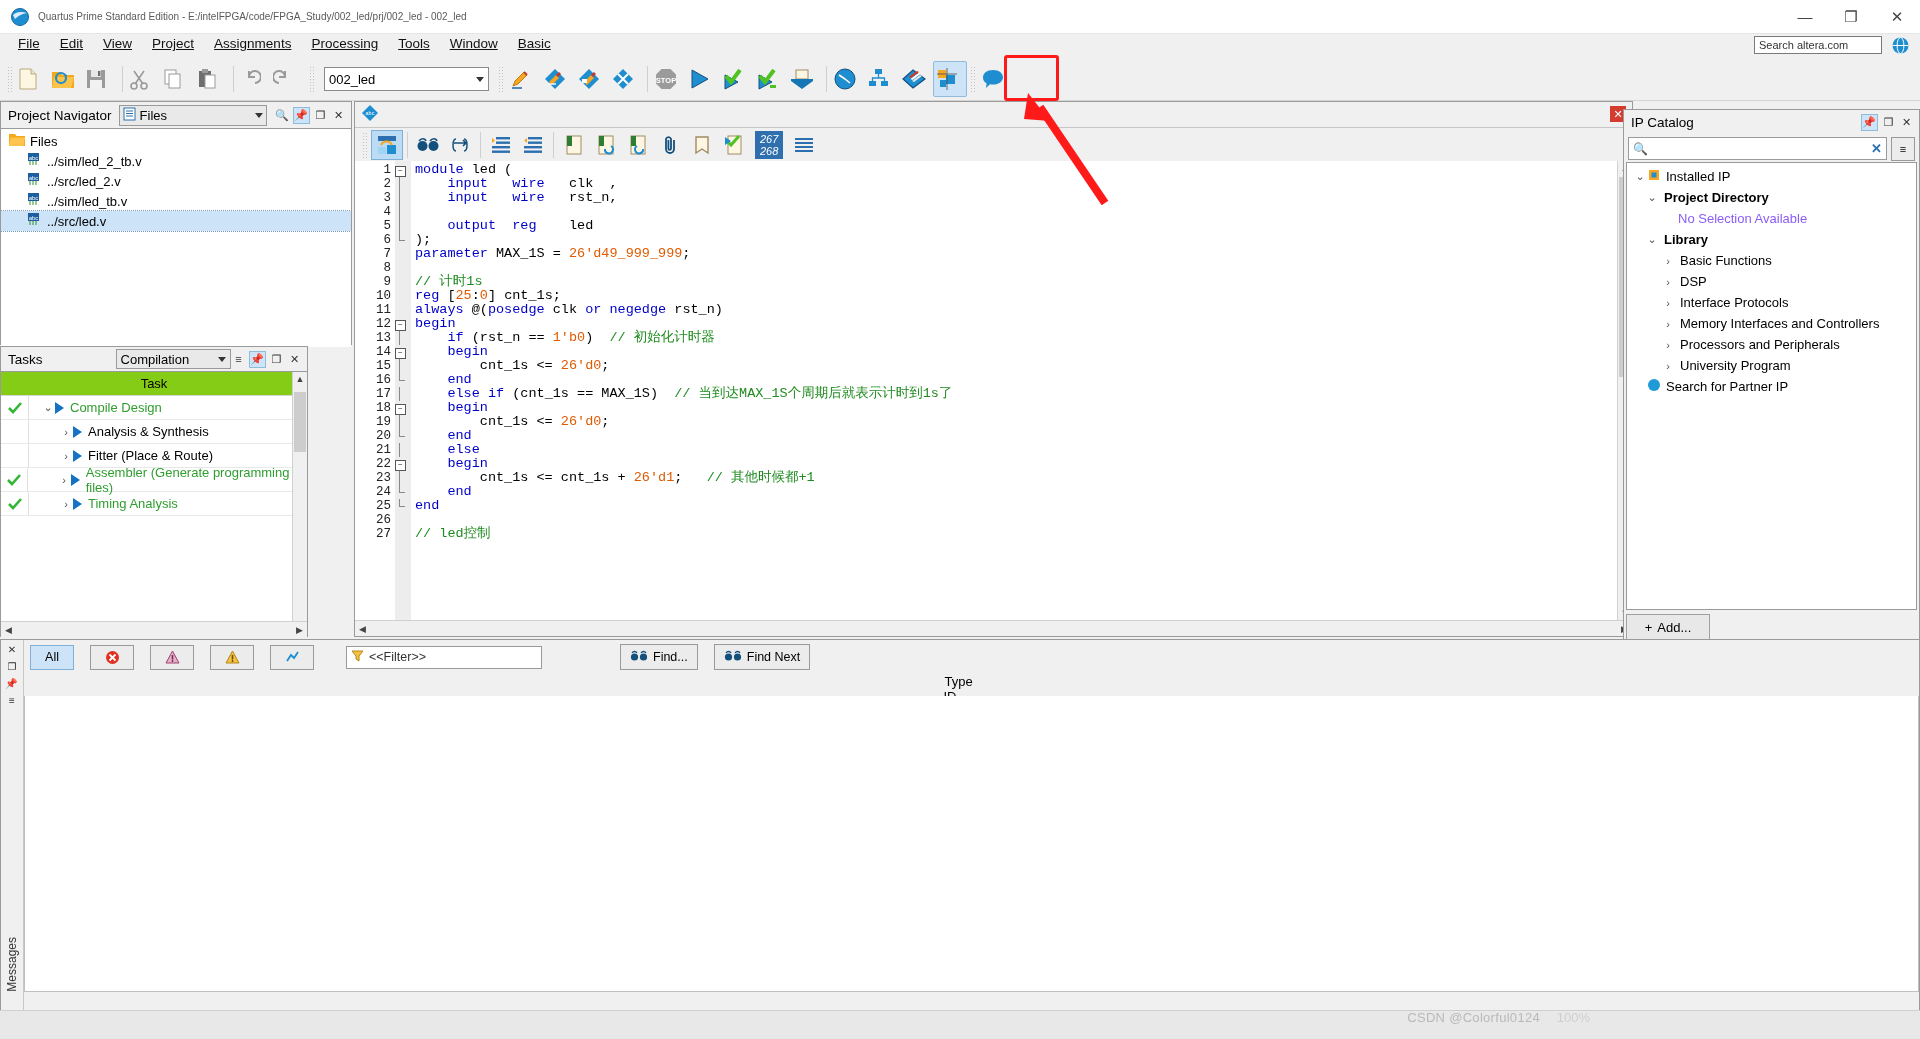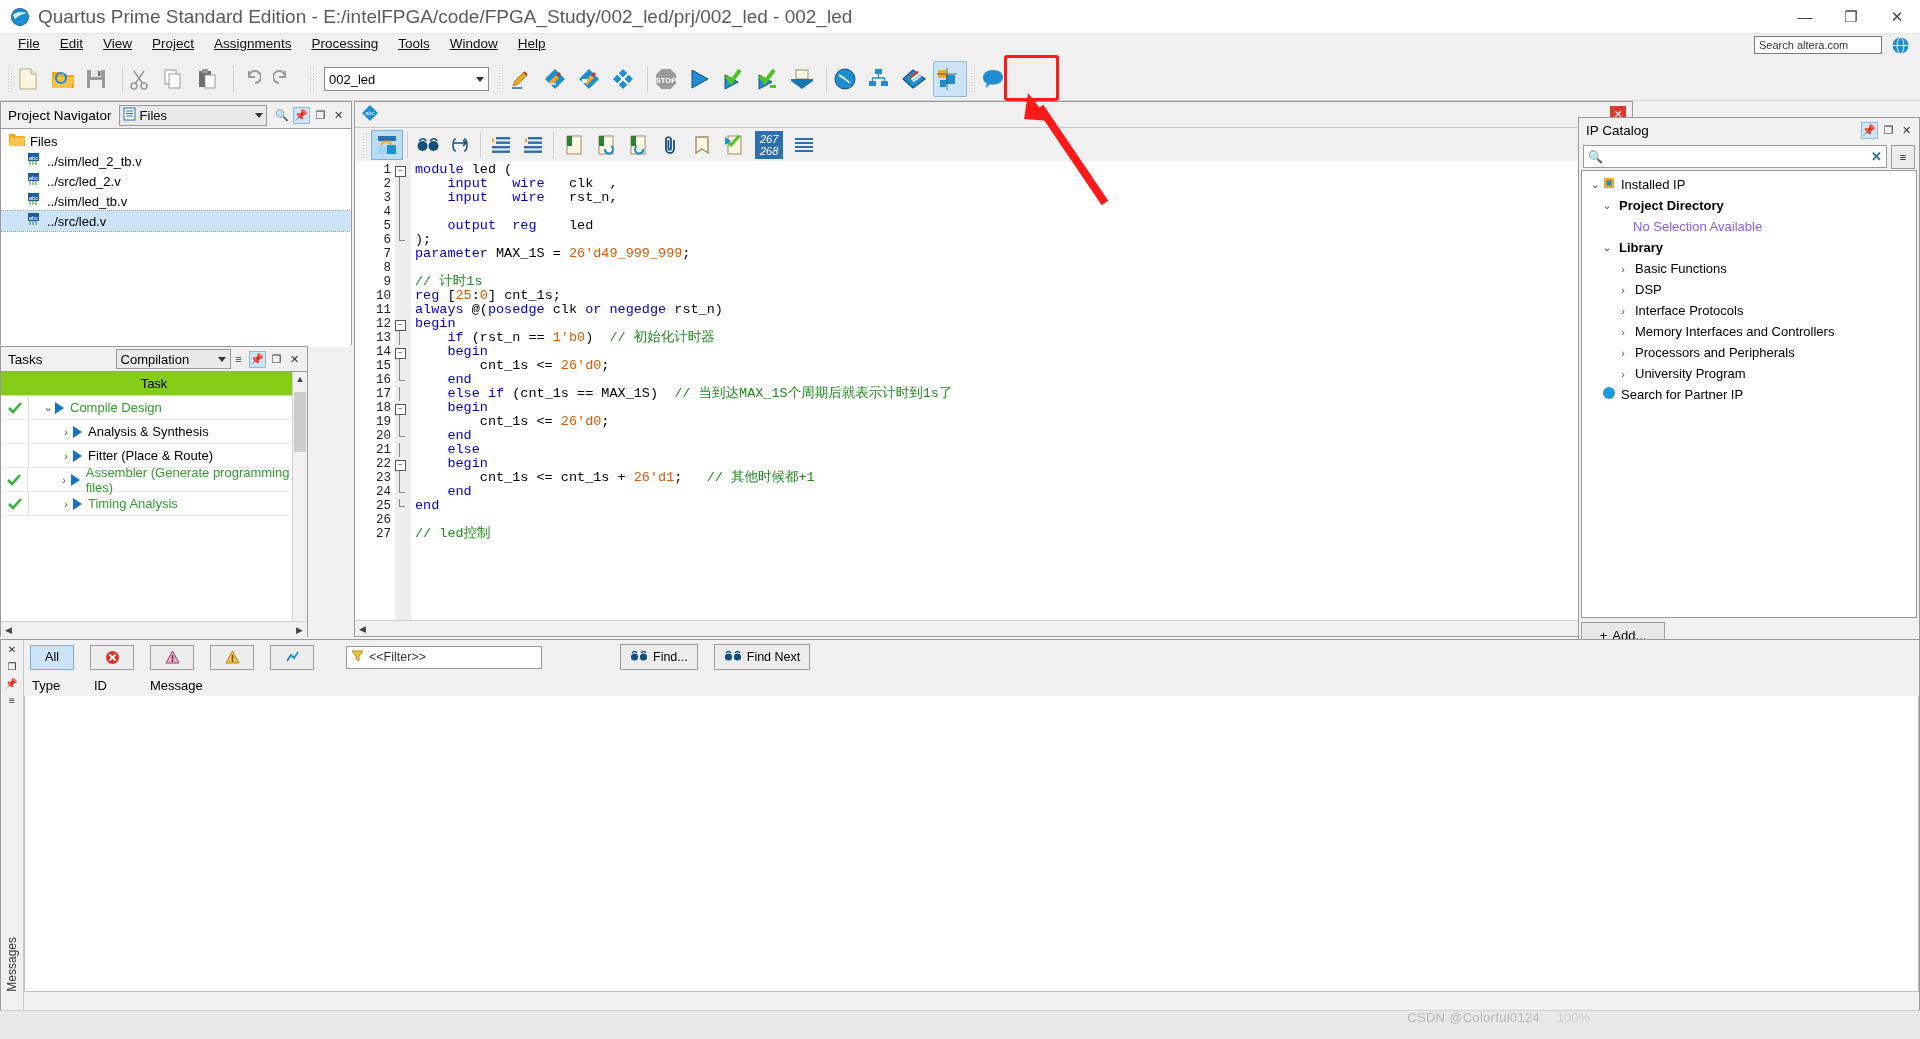--- a/index.html
+++ b/index.html
@@ -8,21 +8,21 @@
     font-family:"Liberation Sans", sans-serif;
     font-size:13px; color:#000; background:#f0f0f0;
     overflow:hidden; position:relative;
   }
   .app { position:relative; width:1920px; height:1039px; background:#f0f0f0; }
 
   
   .titlebar { height:33px; background:#ffffff; display:flex; align-items:center;
               border-bottom:1px solid #e5e5e5; position:relative; }
   .title-logo { width:20px; height:20px; margin:0 8px 0 10px; flex:none; }
-  .title-text { font-size:19px; color:#5a5a5a; white-space:nowrap; }
+  .title-text { font-size:10px; color:#5a5a5a; white-space:nowrap; }
   .win-btns { position:absolute; right:0; top:0; height:33px; display:flex; }
   .win-btn { width:46px; height:33px; display:flex; align-items:center; justify-content:center;
              color:#444; font-size:15px; }
 
   
   .menubar { height:24px; background:#f0f0f0; display:flex; align-items:flex-start;
              padding-left:8px; position:relative; }
   .menu-item { padding:2px 10px; font-size:13.5px; color:#111; }
   .menu-item u { text-decoration:underline; }
   .search-altera { position:absolute; right:38px; top:2px; width:128px; height:18px;
@@ -133,21 +133,21 @@
   .cmt { color:#1f8b1f; }
   .pl { color:#000; }
   .fold { display:inline-block; width:9px; height:9px; border:1px solid #555; background:#fff;
           font-size:8px; line-height:7px; text-align:center; color:#333; }
   .ed-vscroll { position:absolute; right:0; top:59px; bottom:16px; width:14px; background:#f0f0f0;
                 border-left:1px solid #d0d0d0; }
   .ed-hscroll { position:absolute; left:0; right:0; bottom:0; height:15px; background:#f0f0f0;
                 border-top:1px solid #d0d0d0; display:flex; align-items:center; }
 
   
-  #ip-catalog { position:absolute; right:0; top:16px; width:342px; height:536px; }
+  #ip-catalog { position:absolute; right:0; top:8px; width:297px; height:536px; }
   .ip-head { height:24px; display:flex; align-items:center; background:#f0f0f0; }
   .ip-title { padding-left:7px; font-size:13.5px; }
   .ip-search { margin:3px 4px; height:21px; background:#fff; border:1px solid #9a9a9a;
                display:flex; align-items:center; padding:0 4px; }
   .ip-search .mag { color:#2b6fb0; font-size:12px; }
   .ip-search .clr { margin-left:auto; color:#2b6fb0; font-weight:bold; font-size:13px; }
   .ip-tree { background:#fff; border:1px solid #9a9a9a; position:absolute; left:2px; right:2px;
              top:52px; bottom:34px; overflow:hidden; padding-top:3px; }
   .ip-node { display:flex; align-items:center; height:21px; font-size:13px; }
   .ip-node .lbl { margin-left:5px; }
@@ -167,21 +167,21 @@
                  align-items:center; gap:16px; padding-left:6px; }
   .fbtn { min-width:30px; height:23px; border:1px solid #9a9a9a; background:#ececec;
           display:flex; align-items:center; justify-content:center; font-size:12.5px; padding:0 6px; }
   .fbtn.on { background:#cde3f7; border-color:#7fb0d8; }
   .filter-box { width:196px; height:23px; background:#fff; border:1px solid #9a9a9a;
                 display:flex; align-items:center; padding:0 4px; font-size:12.5px; color:#333;
                 margin-left:16px; box-sizing:border-box; }
   .findbtn { height:24px; border:1px solid #9a9a9a; background:#ececec; display:flex;
              align-items:center; gap:5px; padding:0 9px; font-size:12.5px; }
   .msg-hdr { position:absolute; left:23px; right:0; top:34px; height:22px; background:#f0f0f0;
-             border-bottom:1px solid #bfbfbf; display:flex; align-items:center; font-size:13px; }
+             border-bottom:1px solid #bfbfbf; display:flex; align-items:center; font-size:13px;flex-direction:column; }
   .msg-hdr .c1 { width:62px; padding-left:8px; }
   .msg-hdr .c2 { width:56px; }
   .msg-body { position:absolute; left:23px; right:0; top:56px; bottom:46px; background:#fff;
               border:1px solid #c0c0c0; border-top:none; }
   .msg-tabs { position:absolute; left:23px; right:0; bottom:2px; height:26px; display:flex;
               align-items:flex-end; gap:0; padding-left:4px; }
   .mtab { height:23px; padding:0 17px; display:flex; align-items:center; font-size:13px;
           border:1px solid #a0a0a0; background:#e2e2e2; }
   .mtab.sel { background:#fff; border-bottom-color:#fff; }
 
@@ -221,21 +221,21 @@
 
   <div class="menubar">
     <div class="menu-item"><u>File</u></div>
     <div class="menu-item"><u>Edit</u></div>
     <div class="menu-item"><u>View</u></div>
     <div class="menu-item"><u>Project</u></div>
     <div class="menu-item"><u>Assignments</u></div>
     <div class="menu-item"><u>Processing</u></div>
     <div class="menu-item"><u>Tools</u></div>
     <div class="menu-item"><u>Window</u></div>
-    <div class="menu-item"><u>Help</u></div>
+    <div class="menu-item"><u>Basic</u></div>
     <div class="search-altera">Search altera.com</div>
     <span class="help-globe">
       <svg width="19" height="19" viewBox="0 0 19 19">
         <circle cx="9.5" cy="9.5" r="8" fill="#1e8ed0"></circle>
         <ellipse cx="9.5" cy="9.5" rx="3.4" ry="8" fill="none" stroke="#fff" stroke-width="1"></ellipse>
         <line x1="1.5" y1="9.5" x2="17.5" y2="9.5" stroke="#fff" stroke-width="1"></line>
       </svg>
     </span>
   </div>
 

